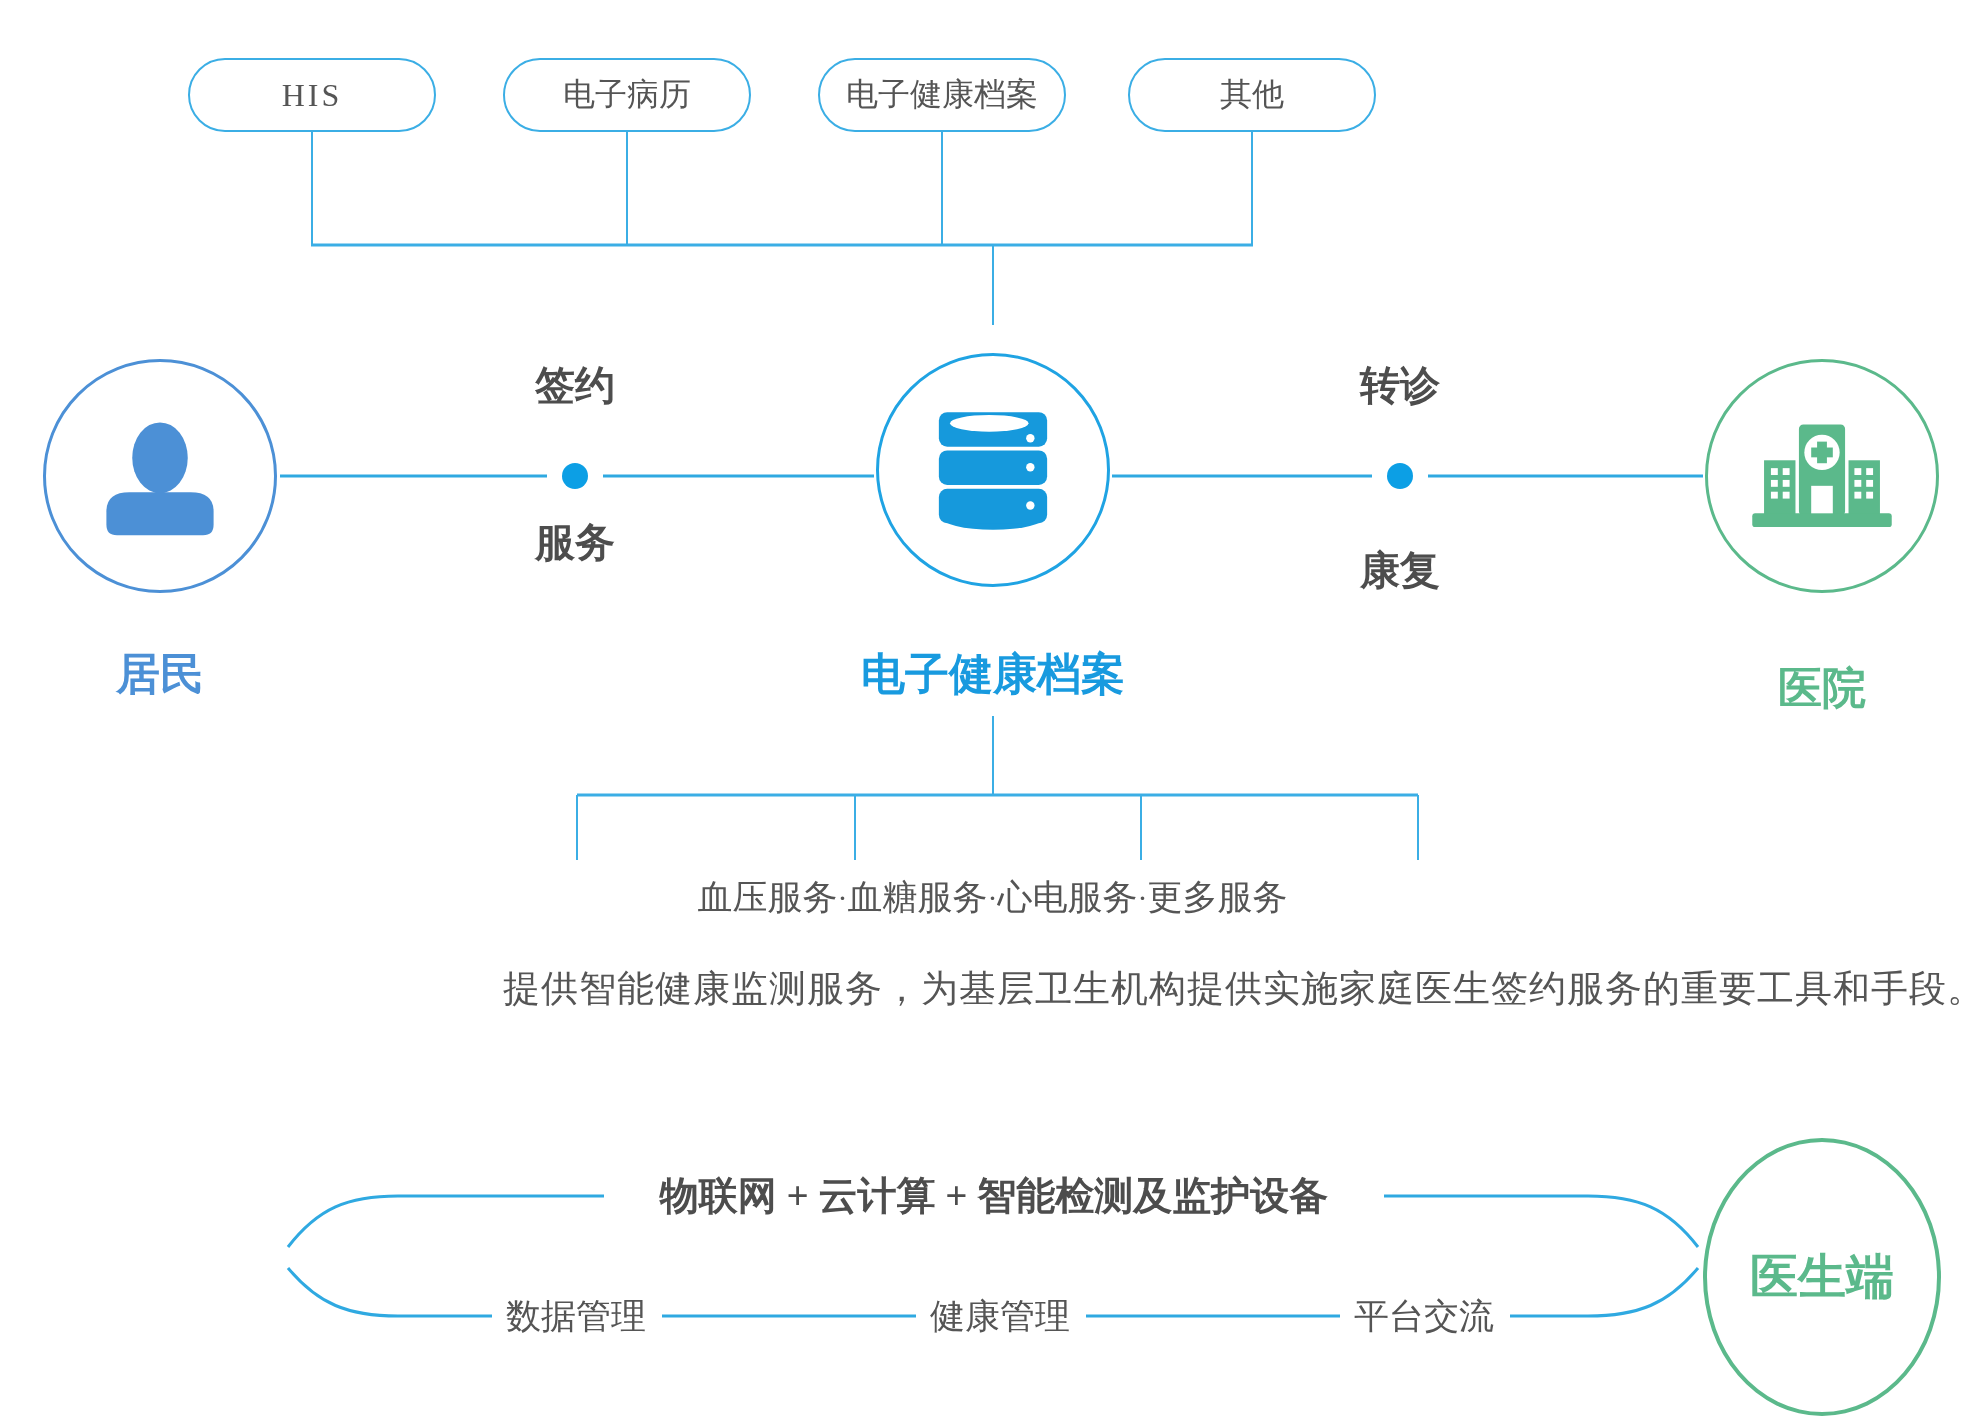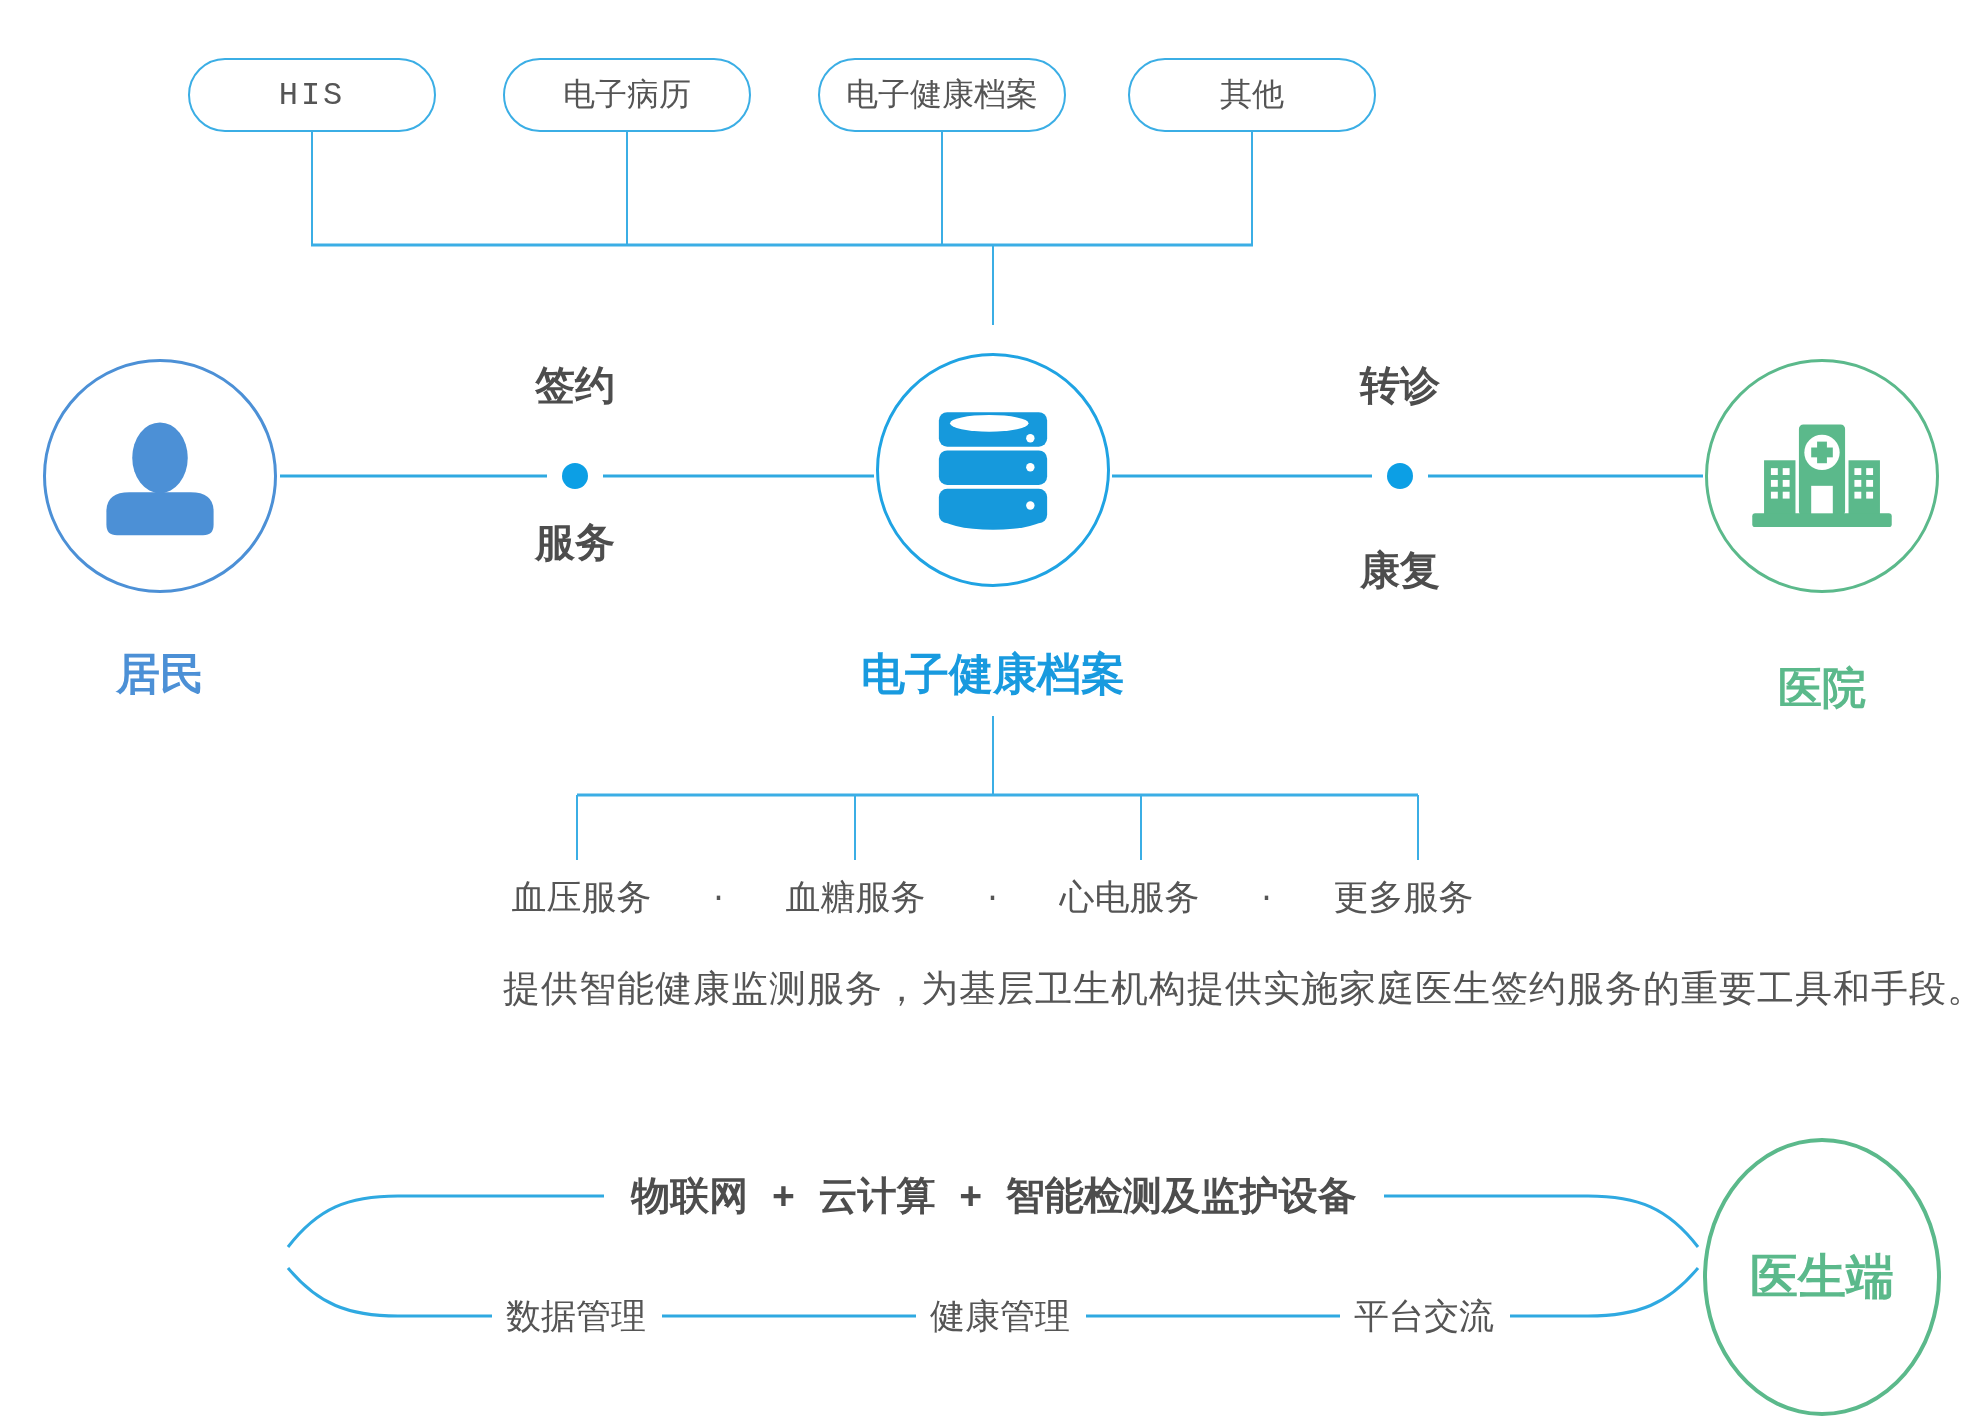--- a/index.html
+++ b/index.html
@@ -1,18 +1,18 @@
 <!DOCTYPE html>
 <html style="--line_blue: #3BAEE5; --accent_blue: #1FA3E3; --title_blue: #189ADF; --person_blue: #4C90D6; --green: #5BB98B; --text_gray: #555555; --label_dark: #4D4D4D; --dot_blue: #0C9FE5; --icon_blue: #1699DC;"><head>
 <meta charset="utf-8">
 <style>
   html,body{margin:0;padding:0;background:#fff;}
   .canvas{
     position:relative;width:1985px;height:1426px;background:#fff;overflow:hidden;
-    font-family:Liberation Mono, monospace;
+    font-family:Liberation Serif, serif;
   }
   .lines{position:absolute;left:0;top:0;width:1985px;height:1426px;}
   .pill{
     position:absolute;top:58px;width:248px;height:74px;border:2px solid var(--line_blue);
     border-radius:37px;display:flex;align-items:center;justify-content:center;
     font-size:32px;color:var(--text_gray);background:#fff;box-sizing:border-box;
   }
   .pill-his{letter-spacing:3px;}
   .node-circle{
     position:absolute;width:234px;height:234px;border-radius:50%;background:#fff;
@@ -23,21 +23,21 @@
   .circle-green{border:3px solid var(--green);}
   .node-title{
     position:absolute;transform:translateX(-50%);font-size:44px;font-weight:bold;white-space:nowrap;
   }
   .link-label{
     position:absolute;transform:translateX(-50%);font-size:40px;font-weight:bold;
     color:var(--label_dark);white-space:nowrap;
   }
   .services-row{
     position:absolute;left:0;right:0;top:874px;display:flex;justify-content:center;
-    align-items:center;gap:58px;font-size:35px;color:var(--text_gray);
+    align-items:center;font-size:35px;color:var(--text_gray);
   }
   .services-row .sep{font-size:30px;}
   .description{
     position:absolute;left:0;right:0;top:964px;text-align:right;
     font-size:37px;color:var(--text_gray);letter-spacing:1px;
   }
   .ellipse-node{
     position:absolute;width:238px;height:278px;border-radius:50%;background:#fff;
     display:flex;align-items:center;justify-content:center;box-sizing:border-box;
   }

